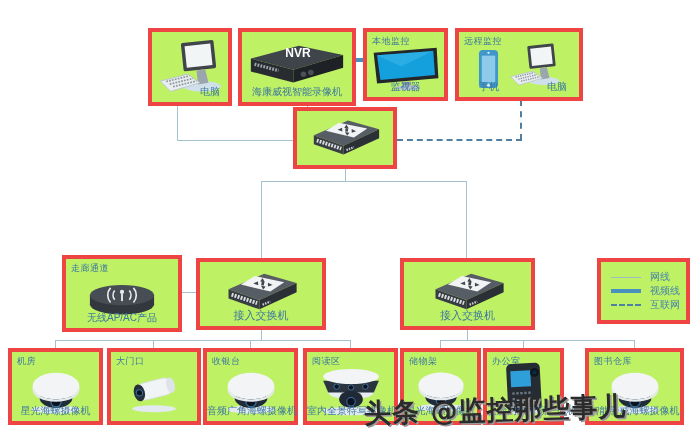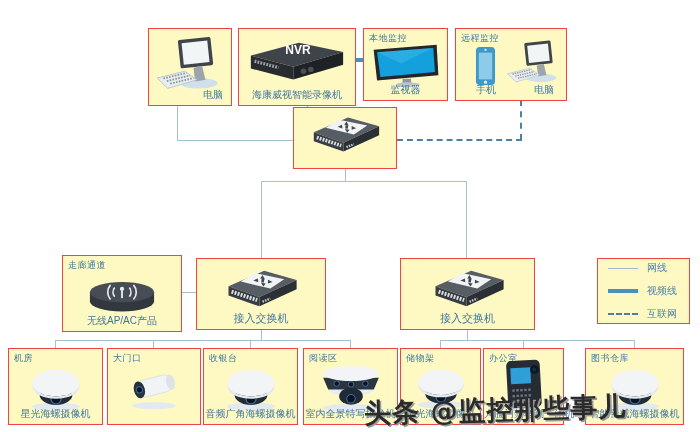--- a/index.html
+++ b/index.html
@@ -1,31 +1,31 @@
 <!DOCTYPE html>
 <html><head>
 <meta charset="utf-8">
 <style>
   html,body{margin:0;padding:0;background:#ffffff;}
   #stage{
     position:relative;width:700px;height:432px;background:#ffffff;overflow:hidden;
     font-family:"Liberation Sans","DejaVu Sans",sans-serif;
   }
-  .box{position:absolute;background:#fef9c3;border:1px solid #ef4444;box-sizing:border-box;}
+  .box{position:absolute;background:#bef264;border:4px solid #ef4444;box-sizing:border-box;}
   .tag{position:absolute;top:3px;left:5px;font-size:9px;color:#3e78a0;letter-spacing:.5px;white-space:nowrap;}
   .dev-label{position:absolute;bottom:3px;left:0;width:100%;text-align:center;font-size:10px;color:#3e78a0;white-space:nowrap;}
   .line{position:absolute;background:#a5c0cf;}
   .line.h{height:1px;}
   .line.v{width:1px;}
   .vid-line{position:absolute;background:#4a90bc;height:4px;}
   .dash-h{position:absolute;border-top:2px dashed #4f7fa2;height:0;}
   .dash-v{position:absolute;border-left:2px dashed #4f7fa2;width:0;}
   .icon{position:absolute;}
   .ctr{left:50%;transform:translateX(-50%);}
-  .legend{display:flex;flex-direction:column;justify-content:center;gap:9px;padding:8px 10px;}
+  .legend{display:flex;flex-direction:column;justify-content:center;padding:8px 10px;}
   .legend-row{display:flex;align-items:center;gap:9px;}
   .legend-sample{width:30px;flex:0 0 30px;}
   .ls-thin{height:1px;background:#9fb9c8;}
   .ls-thick{height:4px;background:#4a90bc;}
   .ls-dash{height:0;border-top:2px dashed #4f7fa2;}
   .legend-label{font-size:10px;color:#4a84ab;white-space:nowrap;}
   .watermark{
     position:absolute;left:364px;top:392px;font-size:27px;font-weight:800;color:#2b2b2b;
     white-space:nowrap;letter-spacing:1px;text-shadow:1.5px 1.5px 0 #9a9a9a;transform:rotate(-1.5deg);
     z-index:20;font-family:"DejaVu Sans","Liberation Sans",sans-serif;
@@ -177,21 +177,21 @@
   </div>
 
   <div class="box" style="left:363px;top:28px;width:85px;height:73px;">
     <span class="tag">本地监控</span>
     <svg class="icon ctr" style="top:14px;width:72px;height:46px;">
         <use href="#sym-monitor"></use>
       </svg>
     <span class="dev-label">监视器</span>
   </div>
 
-  <div class="box" style="left:455px;top:28px;width:112px;height:73px;">
+  <div class="box" style="left:455px;top:28px;width:128px;height:73px;">
     <span class="tag">远程监控</span>
     <svg class="icon" style="left:18px;top:16px;width:23px;height:42px;">
         <use href="#sym-phone"></use>
       </svg>
     <svg class="icon" style="left:48px;top:10px;width:60px;height:50px;">
         <use href="#sym-pc"></use>
       </svg>
     <span class="dev-label" style="width:auto;left:20px;">手机</span>
     <span class="dev-label" style="width:auto;left:auto;right:12px;">电脑</span>
   </div>

